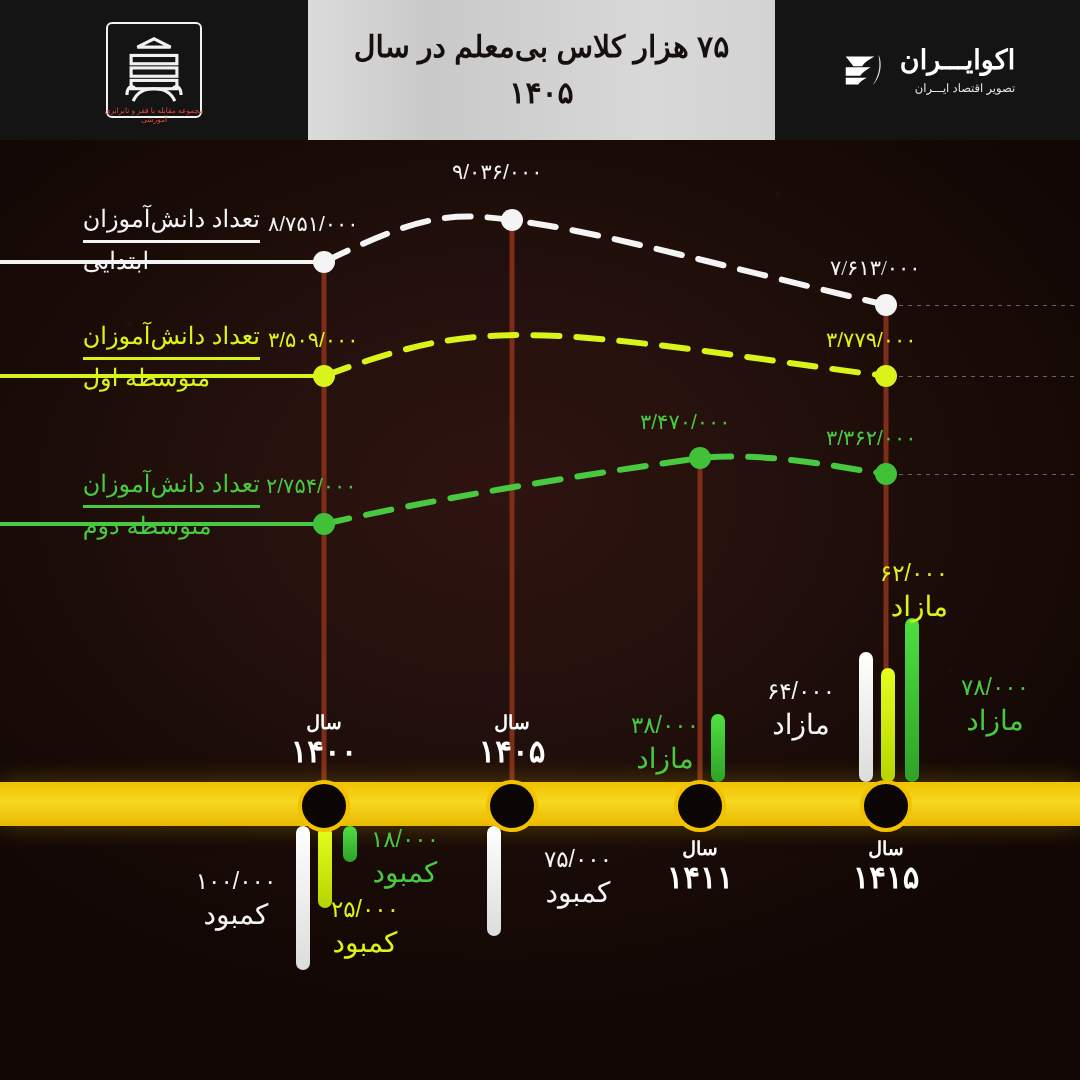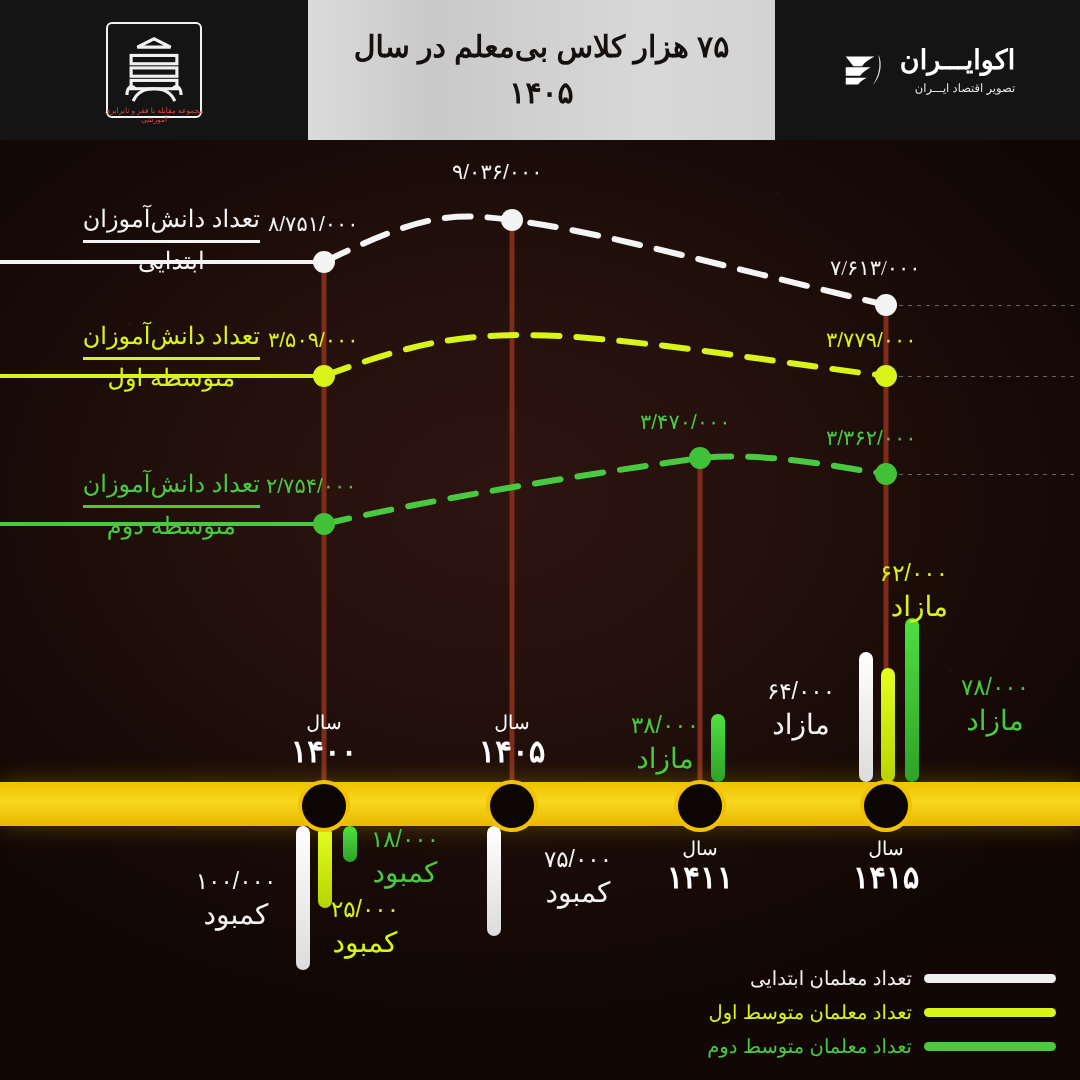--- a/index.html
+++ b/index.html
@@ -75,21 +75,21 @@
 
   
   .node {
     position: absolute; z-index: 22; width: 52px; height: 52px; border-radius: 50%;
     background: #0b0604; border: 4px solid #f2c200; transform: translate(-50%,-50%);
   }
   .node-label {
     position: absolute; z-index: 23; transform: translateX(-50%);
     text-align: center; color: #fff; line-height: 1.15;
   }
-  .node-label .yr-word { font-size: 19px; }
+  .node-label .yr-word { font-size: 19px; font-weight: bold; }
   .node-label .yr-num { font-size: 31px; font-weight: bold; letter-spacing: 1px; }
 
   
   .stem {
     position: absolute; width: 5px; background: #7e2d18; z-index: 12;
     transform: translateX(-50%);
   }
 
   
   #lines { position: absolute; inset: 0; z-index: 14; }
@@ -100,21 +100,21 @@
   .dot.lime  { background: #d9f418; }
   .dot.green { background: #41c138; }
 
   
   .vlabel { position: absolute; z-index: 19; font-size: 21px; white-space: nowrap; letter-spacing: .5px; }
   .vlabel.white { color: #f2f2f2; }
   .vlabel.lime  { color: #d9f418; }
   .vlabel.green { color: #49c93f; }
 
   
-  .legend-left { position: absolute; z-index: 20; text-align: center; }
+  .legend-left { position: absolute; z-index: 20; text-align: left; }
   .legend-left .l1 { font-size: 24px; letter-spacing: .2px; }
   .legend-left .rule { height: 3px; margin: 7px 0 4px; }
   .legend-left .l2 { font-size: 24px; }
   .legend-left.white .l1, .legend-left.white .l2 { color: #f4f4f4; }
   .legend-left.white .rule { background: #f4f4f4; }
   .legend-left.lime .l1, .legend-left.lime .l2 { color: #d9f418; }
   .legend-left.lime .rule { background: #d9f418; }
   .legend-left.green .l1, .legend-left.green .l2 { color: #49c93f; }
   .legend-left.green .rule { background: #49c93f; }
 
@@ -313,28 +313,14 @@
     <div class="yr-word">سال</div>
     <div class="yr-num">۱۴۱۱</div>
   </div>
 
   <div class="node" style="left:886px; top:806px;"></div>
   <div class="node-label" style="left:886px; top:838px;">
     <div class="yr-word">سال</div>
     <div class="yr-num">۱۴۱۵</div>
   </div>
 
-  <div id="legend-bottom">
-    <div class="lb-row white">
-      <span class="lb-text">تعداد معلمان ابتدایی</span>
-      <span class="lb-swatch"></span>
-    </div>
-    <div class="lb-row lime">
-      <span class="lb-text">تعداد معلمان متوسط اول</span>
-      <span class="lb-swatch"></span>
-    </div>
-    <div class="lb-row green">
-      <span class="lb-text">تعداد معلمان متوسط دوم</span>
-      <span class="lb-swatch"></span>
-    </div>
-  </div>
 
 </div>
 
 </body></html>

